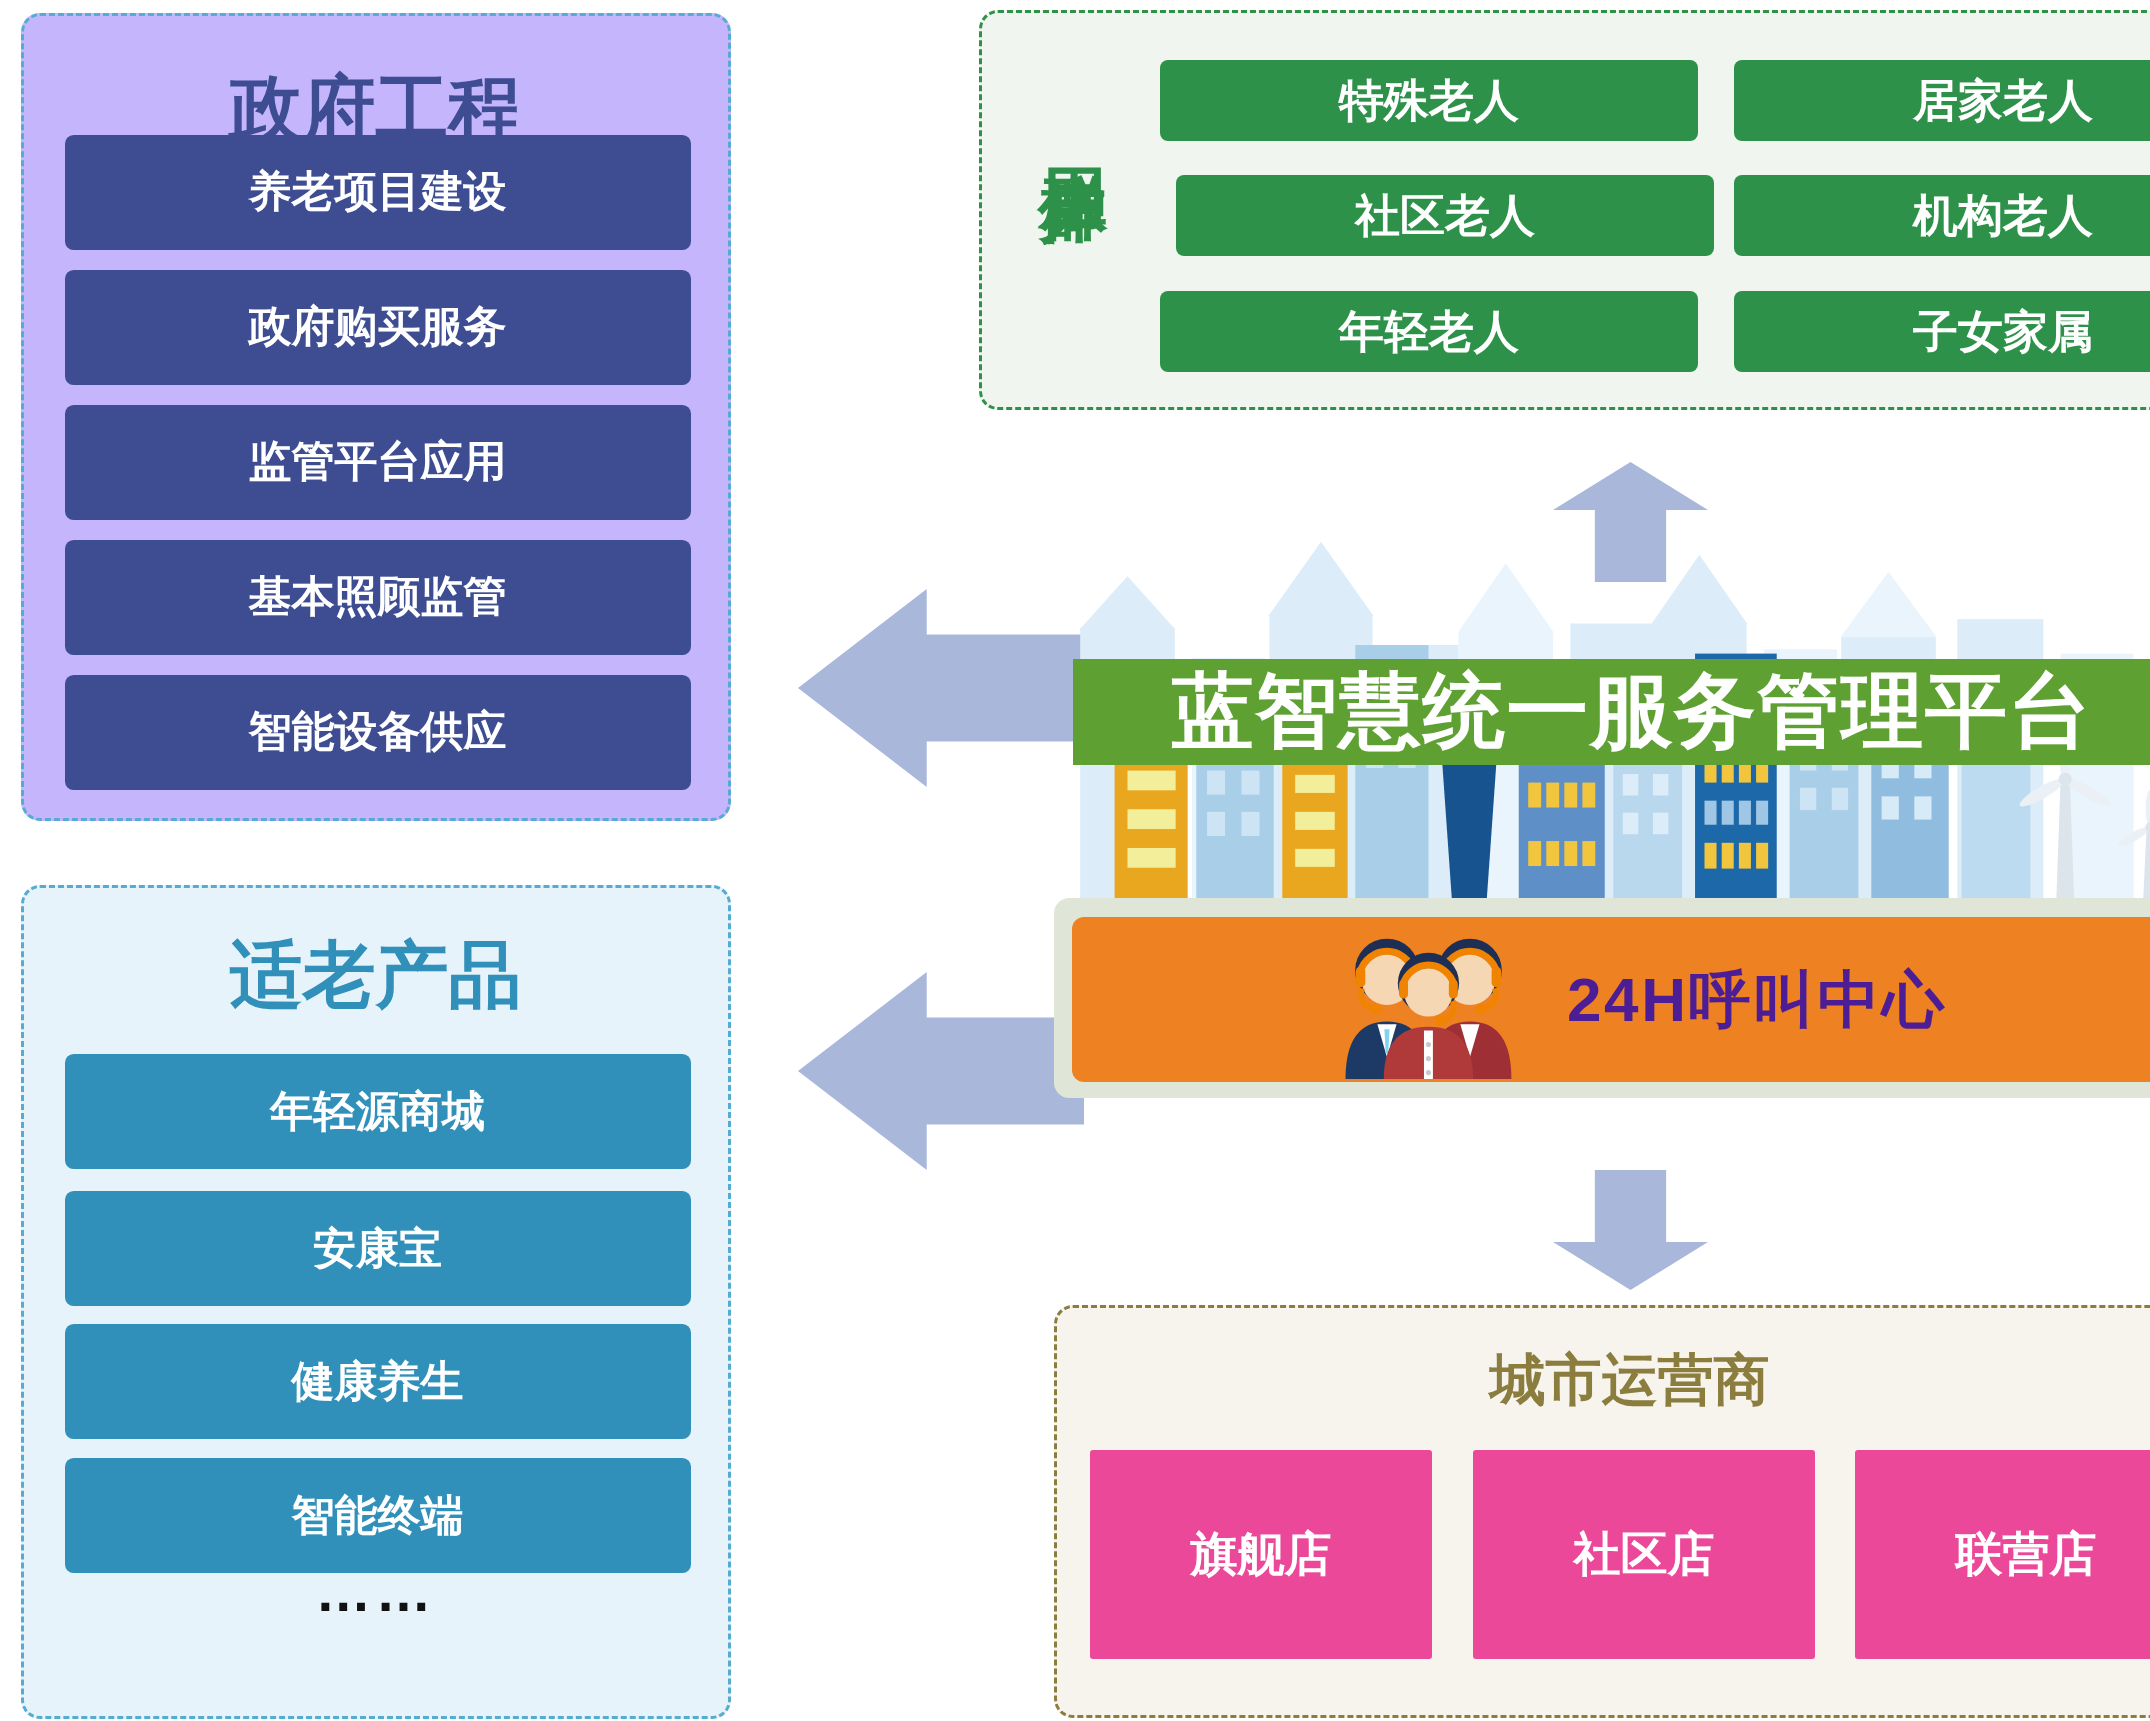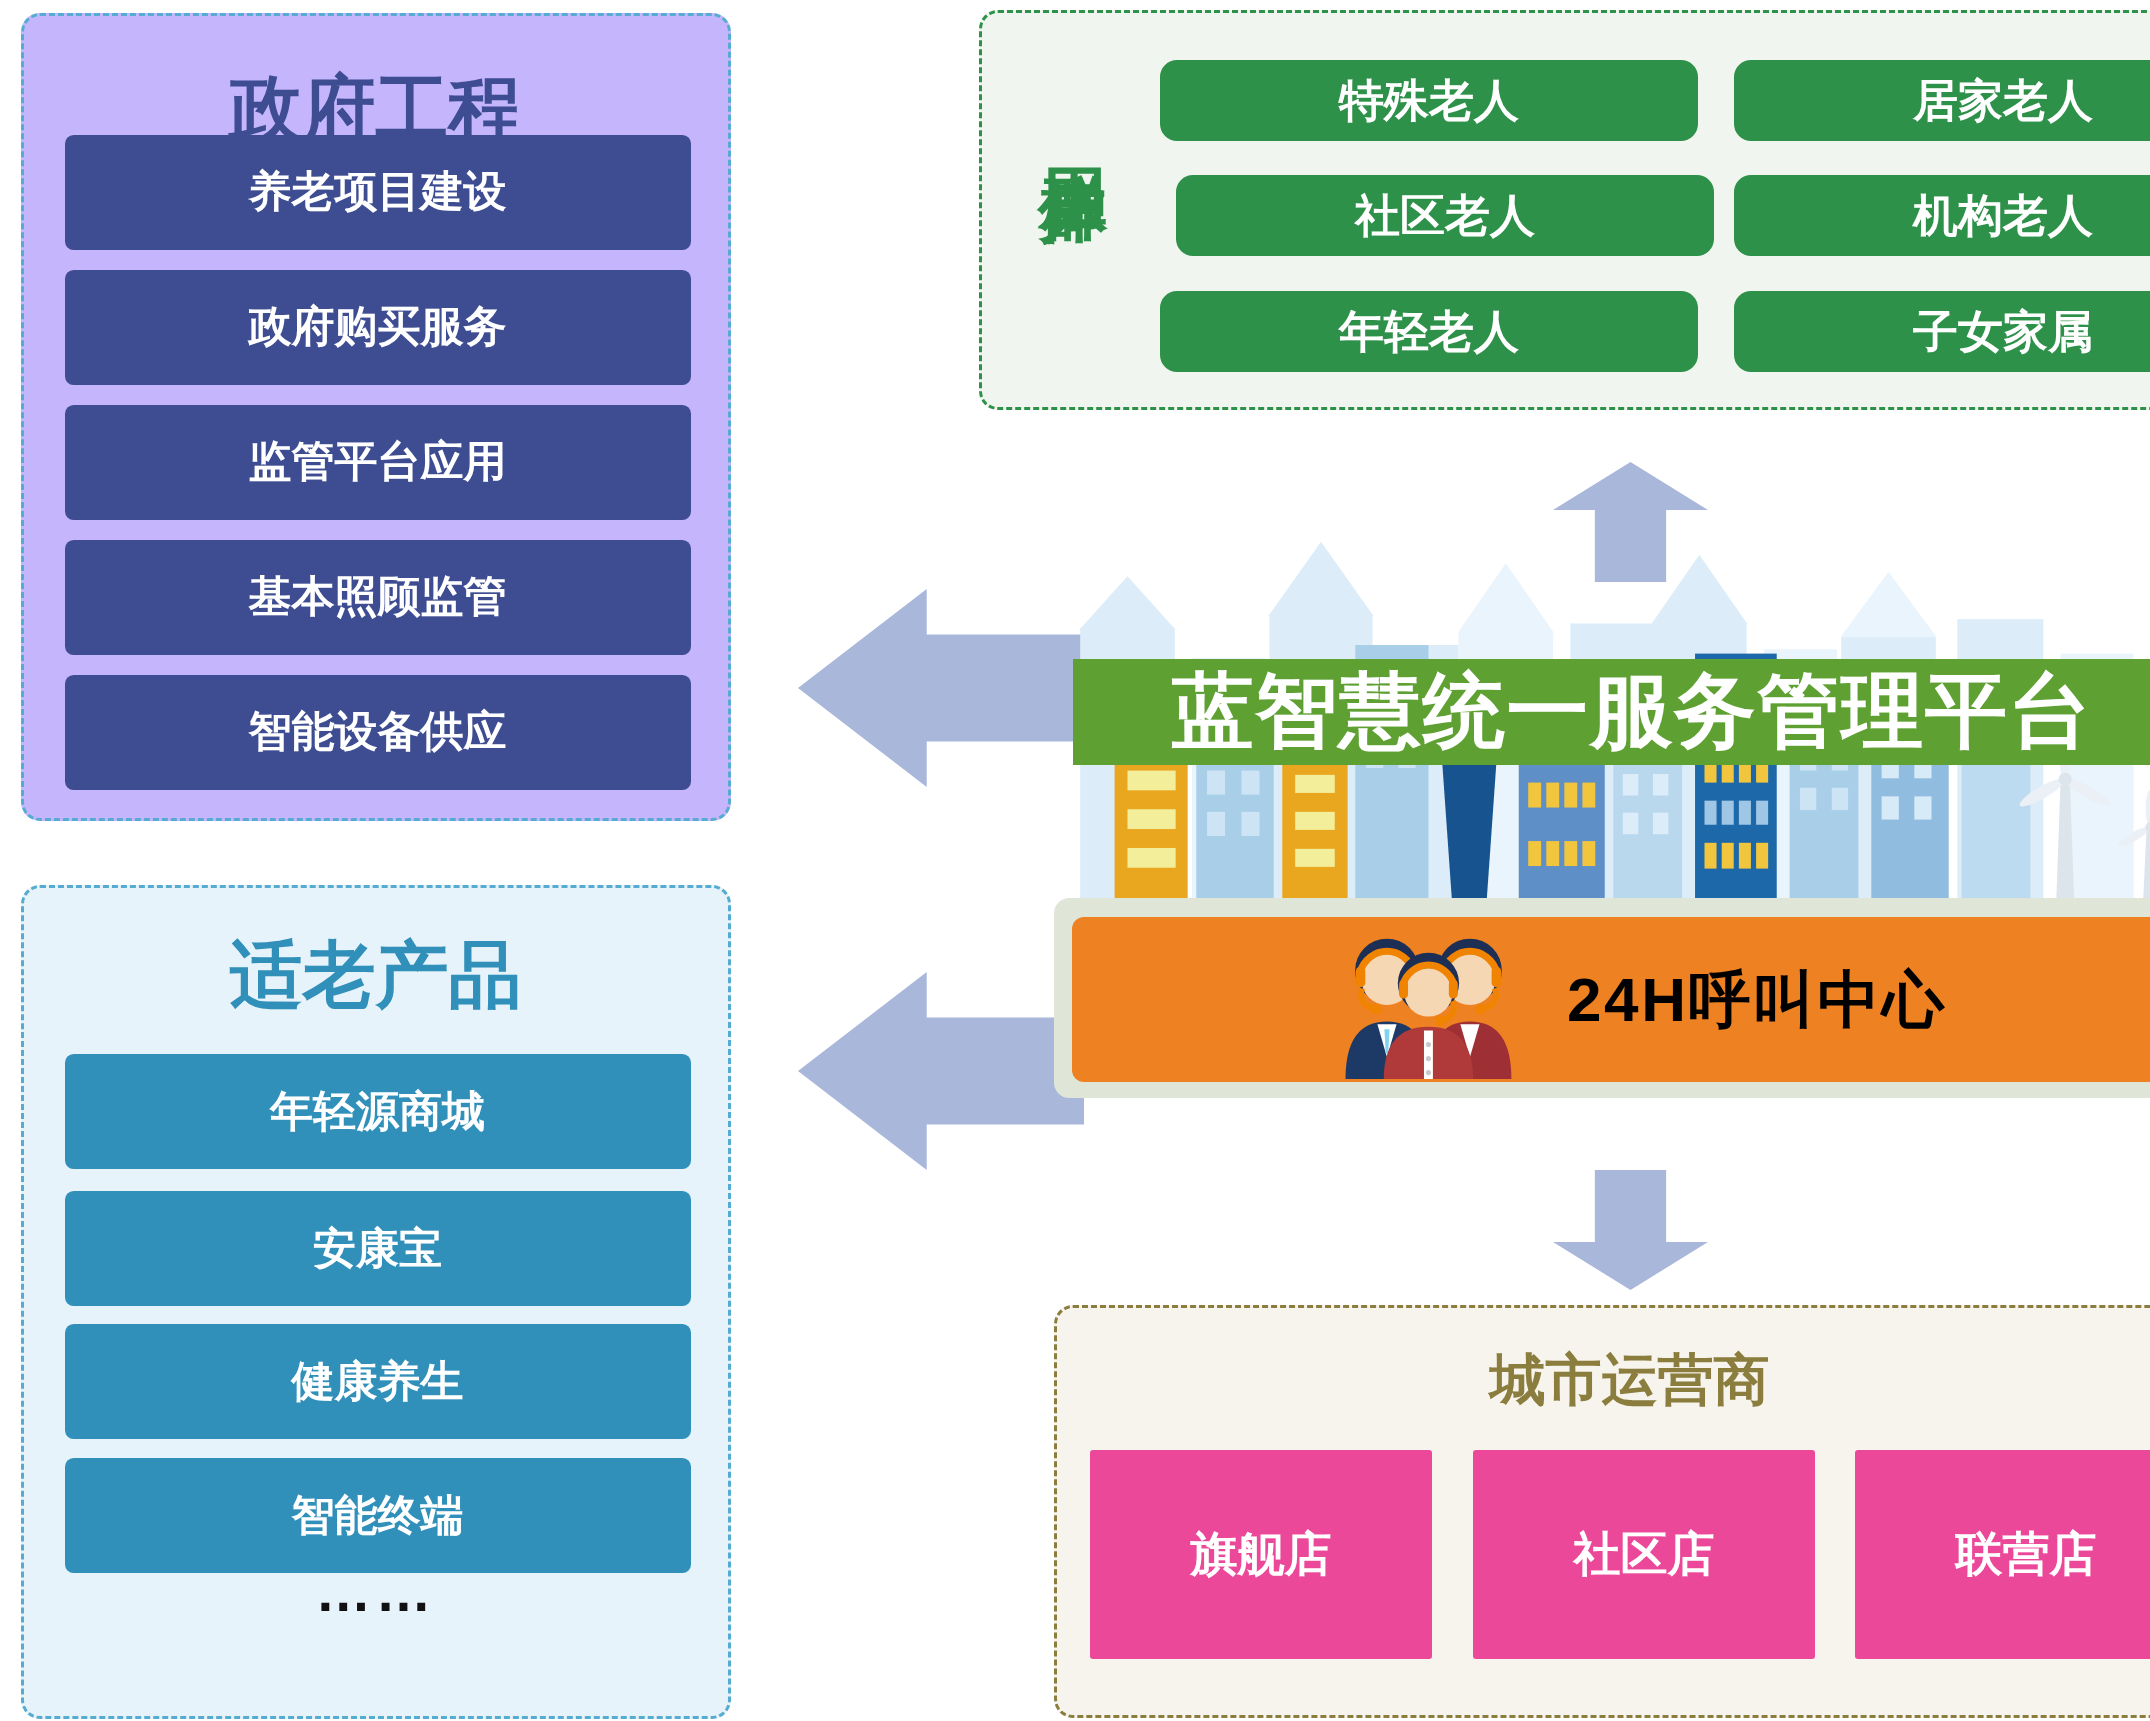--- a/index.html
+++ b/index.html
@@ -21,42 +21,42 @@
   .teal{background:#3090ba;}
   .g0{top:119px;} .g1{top:254px;} .g2{top:389px;} .g3{top:524px;} .g4{top:659px;}
   .p0{top:166px;} .p1{top:303px;} .p2{top:436px;} .p3{top:570px;}
   .ellipsis{position:absolute;left:0;width:100%;top:671px;text-align:center;font-size:56px;
             font-weight:bold;color:#111;letter-spacing:4.3px;}
 
   
   .panel-users{left:979px;top:10.3px;width:1357px;height:400px;background:#f0f6ef;border:3.4px dashed #2e9149;}
   .users-label{position:absolute;left:45px;top:101px;height:292px;writing-mode:vertical-rl;text-orientation:upright;
                font-size:69px;font-weight:bold;color:#2e9149;letter-spacing:2.6px;}
-  .pill{position:absolute;width:538px;height:81px;background:#2e9149;border-radius:17px;color:#fff;
+  .pill{position:absolute;width:538px;height:81px;background:#2e9149;border-radius:8px;color:#fff;
         font-size:45px;font-weight:bold;display:flex;align-items:center;justify-content:center;}
   .u0{left:178px;top:47px;} .u1{left:752px;top:47px;}
   .u2{left:178px;top:162px;margin-left:16px;} .u3{left:752px;top:162px;}
   .u4{left:178px;top:278px;} .u5{left:752px;top:278px;}
 
   
   .panel-operators{left:1054px;top:1305px;width:1151px;height:413px;background:#f7f4ed;border:3.4px dashed #8a7d3e;}
   .panel-operators .panel-title{margin-top:35px;font-size:56px;color:#8a7d3e;}
   .store{position:absolute;top:142px;width:342px;height:209px;background:#ec4899;border-radius:3px;color:#fff;
          font-size:47px;font-weight:bold;display:flex;align-items:center;justify-content:center;}
   .s0{left:33px;} .s1{left:416px;} .s2{left:798px;}
 
   
   .city{position:absolute;left:1063px;top:516px;width:1151px;height:387px;z-index:2;}
   .green-banner{position:absolute;left:1073px;top:659px;width:1118px;height:106px;background:#5ea032;z-index:3;
                 display:flex;align-items:center;justify-content:center;color:#fff;font-size:82px;font-weight:bold;
                 letter-spacing:1.7px;}
   .sage{position:absolute;left:1054px;top:898px;width:1158px;height:200px;background:#dfe6d8;border-radius:15.5px;z-index:2;}
   .orange-banner{position:absolute;left:1072px;top:917px;width:1123px;height:165px;background:#ee8121;border-radius:12px;
                  z-index:3;display:flex;align-items:center;justify-content:center;gap:30px;}
-  .orange-banner .cc-label{color:#000000;font-size:62px;font-weight:bold;letter-spacing:2.6px;}
+  .orange-banner .cc-label{color:#4c1d95;font-size:62px;font-weight:bold;letter-spacing:2.6px;}
   .agents-svg{height:185px;margin-top:-26px;flex:none;}
 
   
   .arrow{position:absolute;background:#a9b7db;z-index:1;}
   .arrow-up{left:1553px;top:462px;width:155px;height:120px;
      clip-path:polygon(50% 0,100% 40%,73% 40%,73% 100%,27% 100%,27% 40%,0 40%);}
   .arrow-down{left:1553px;top:1170px;width:155px;height:120px;
      clip-path:polygon(27% 0,73% 0,73% 60%,100% 60%,50% 100%,0 60%,27% 60%);}
   .arrow-left{width:286px;height:198px;
      clip-path:polygon(0 50%,45% 0,45% 23%,100% 23%,100% 77%,45% 77%,45% 100%);}

